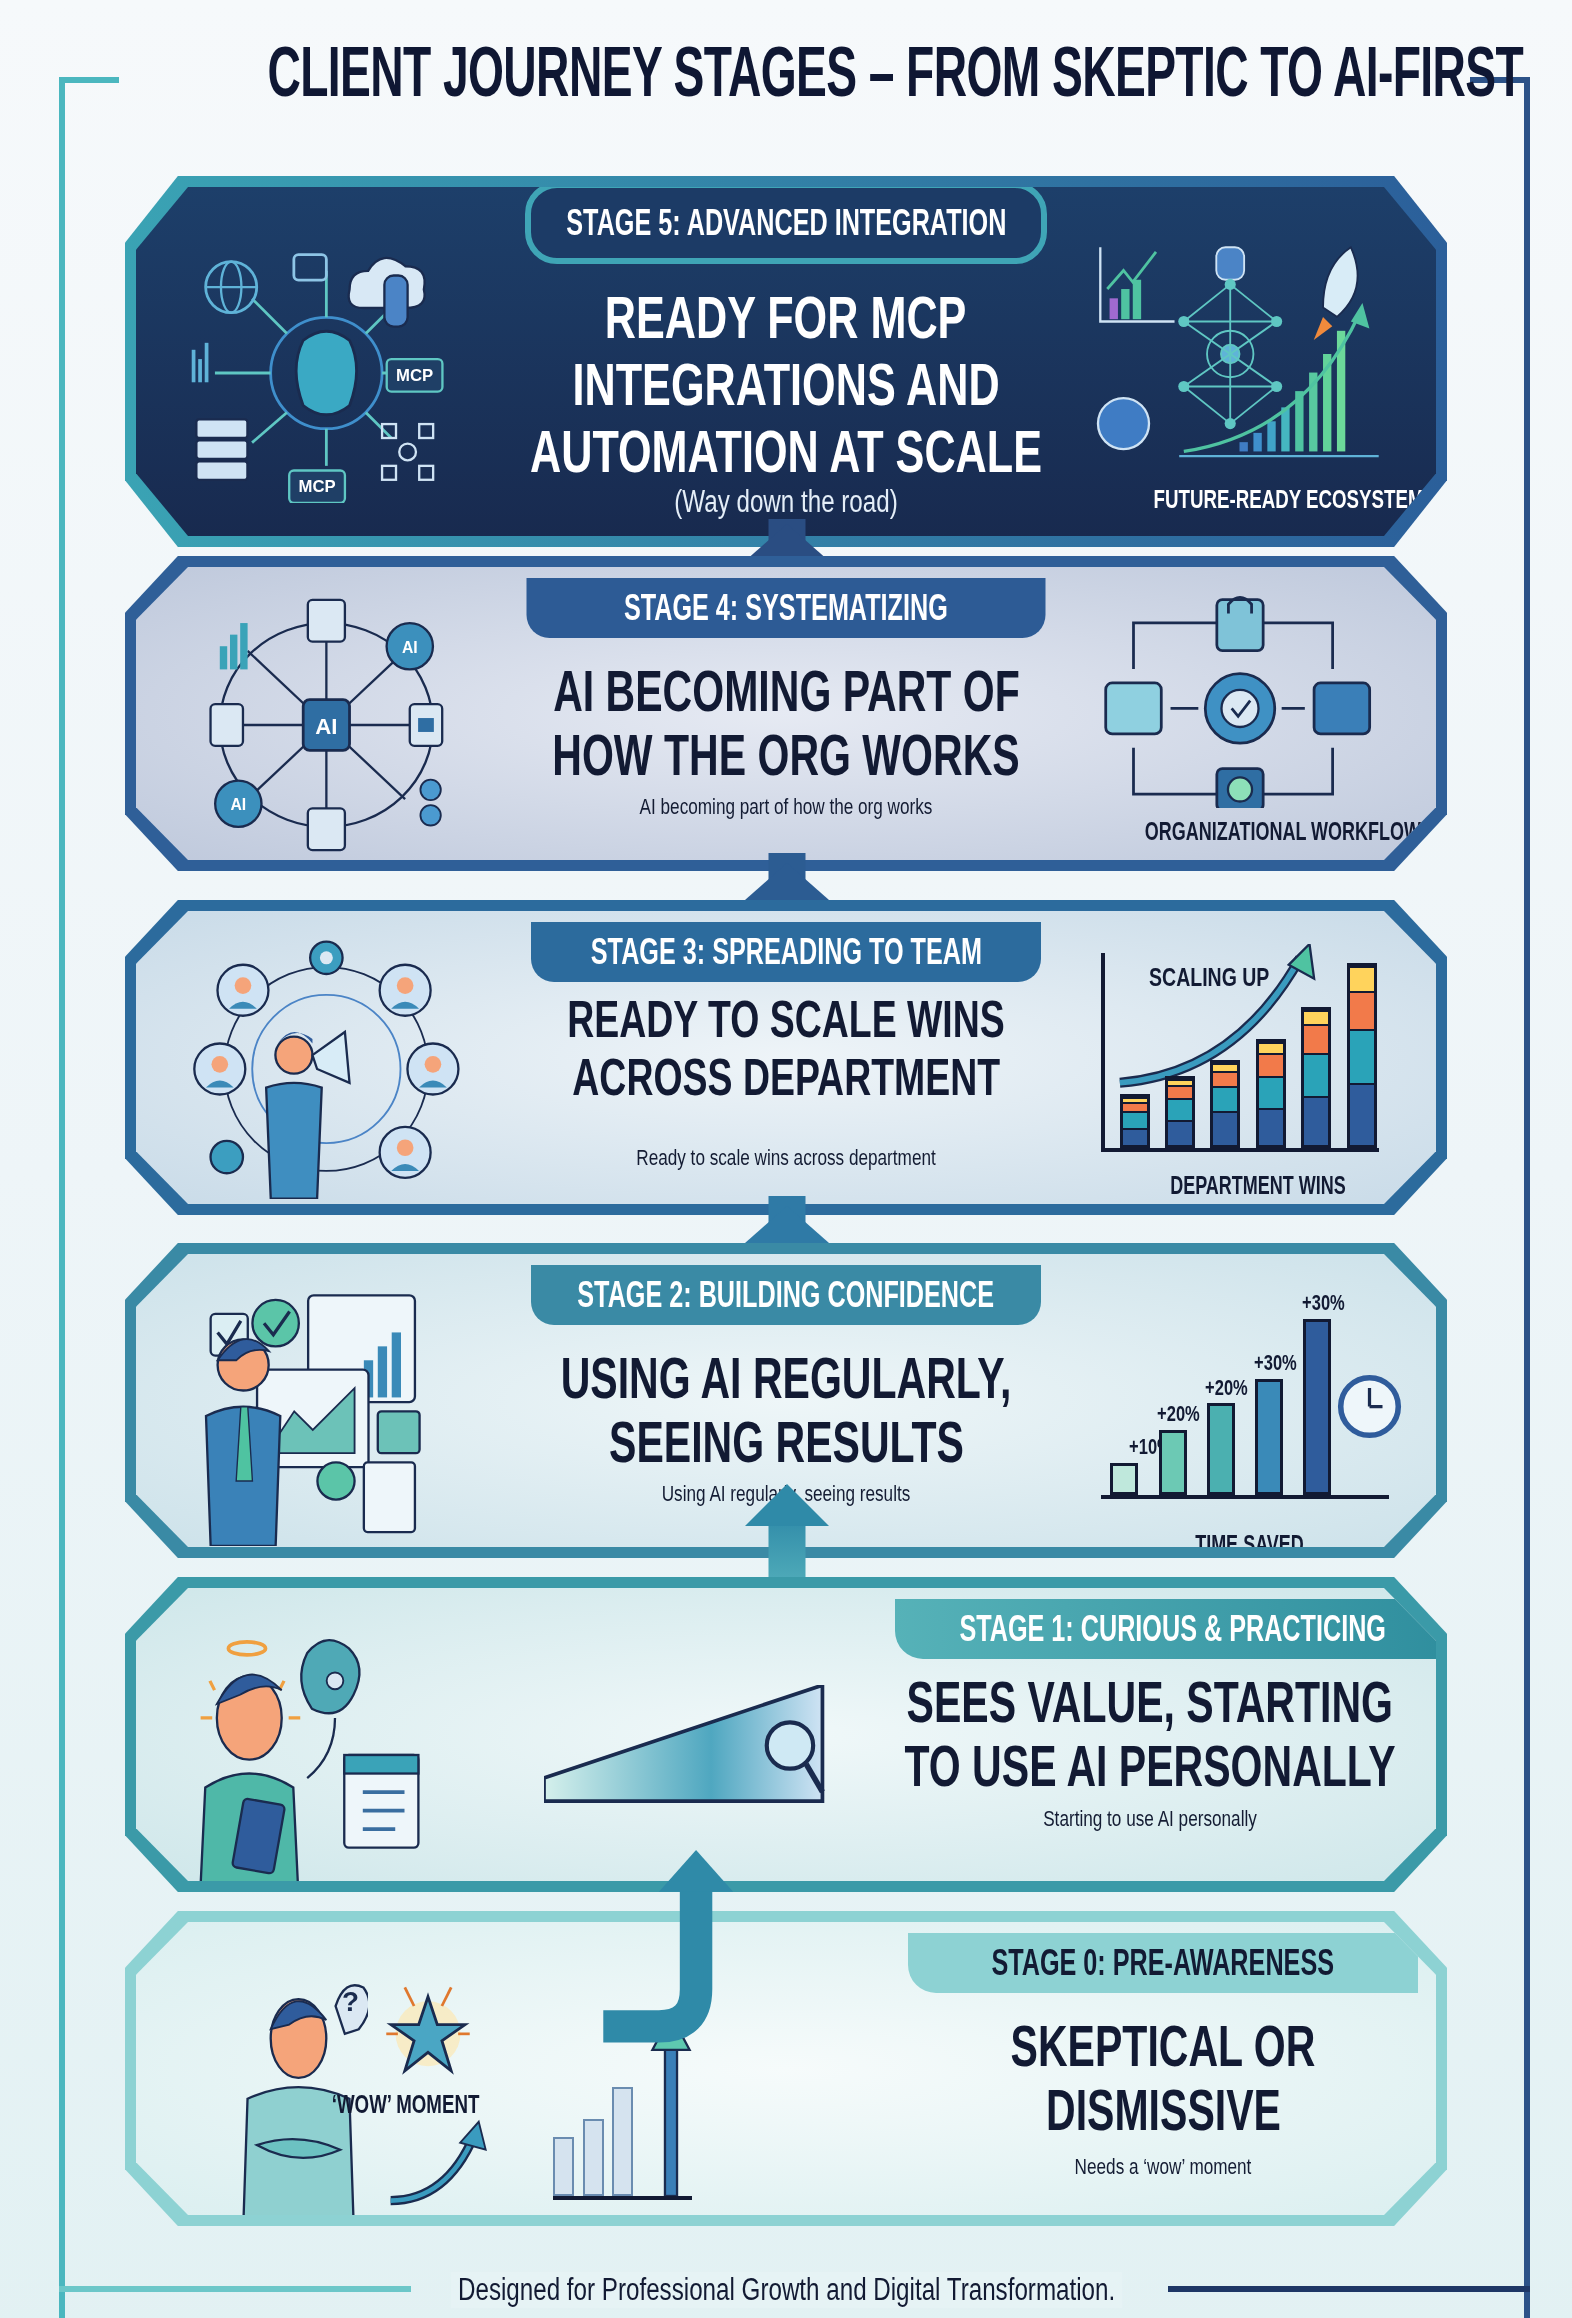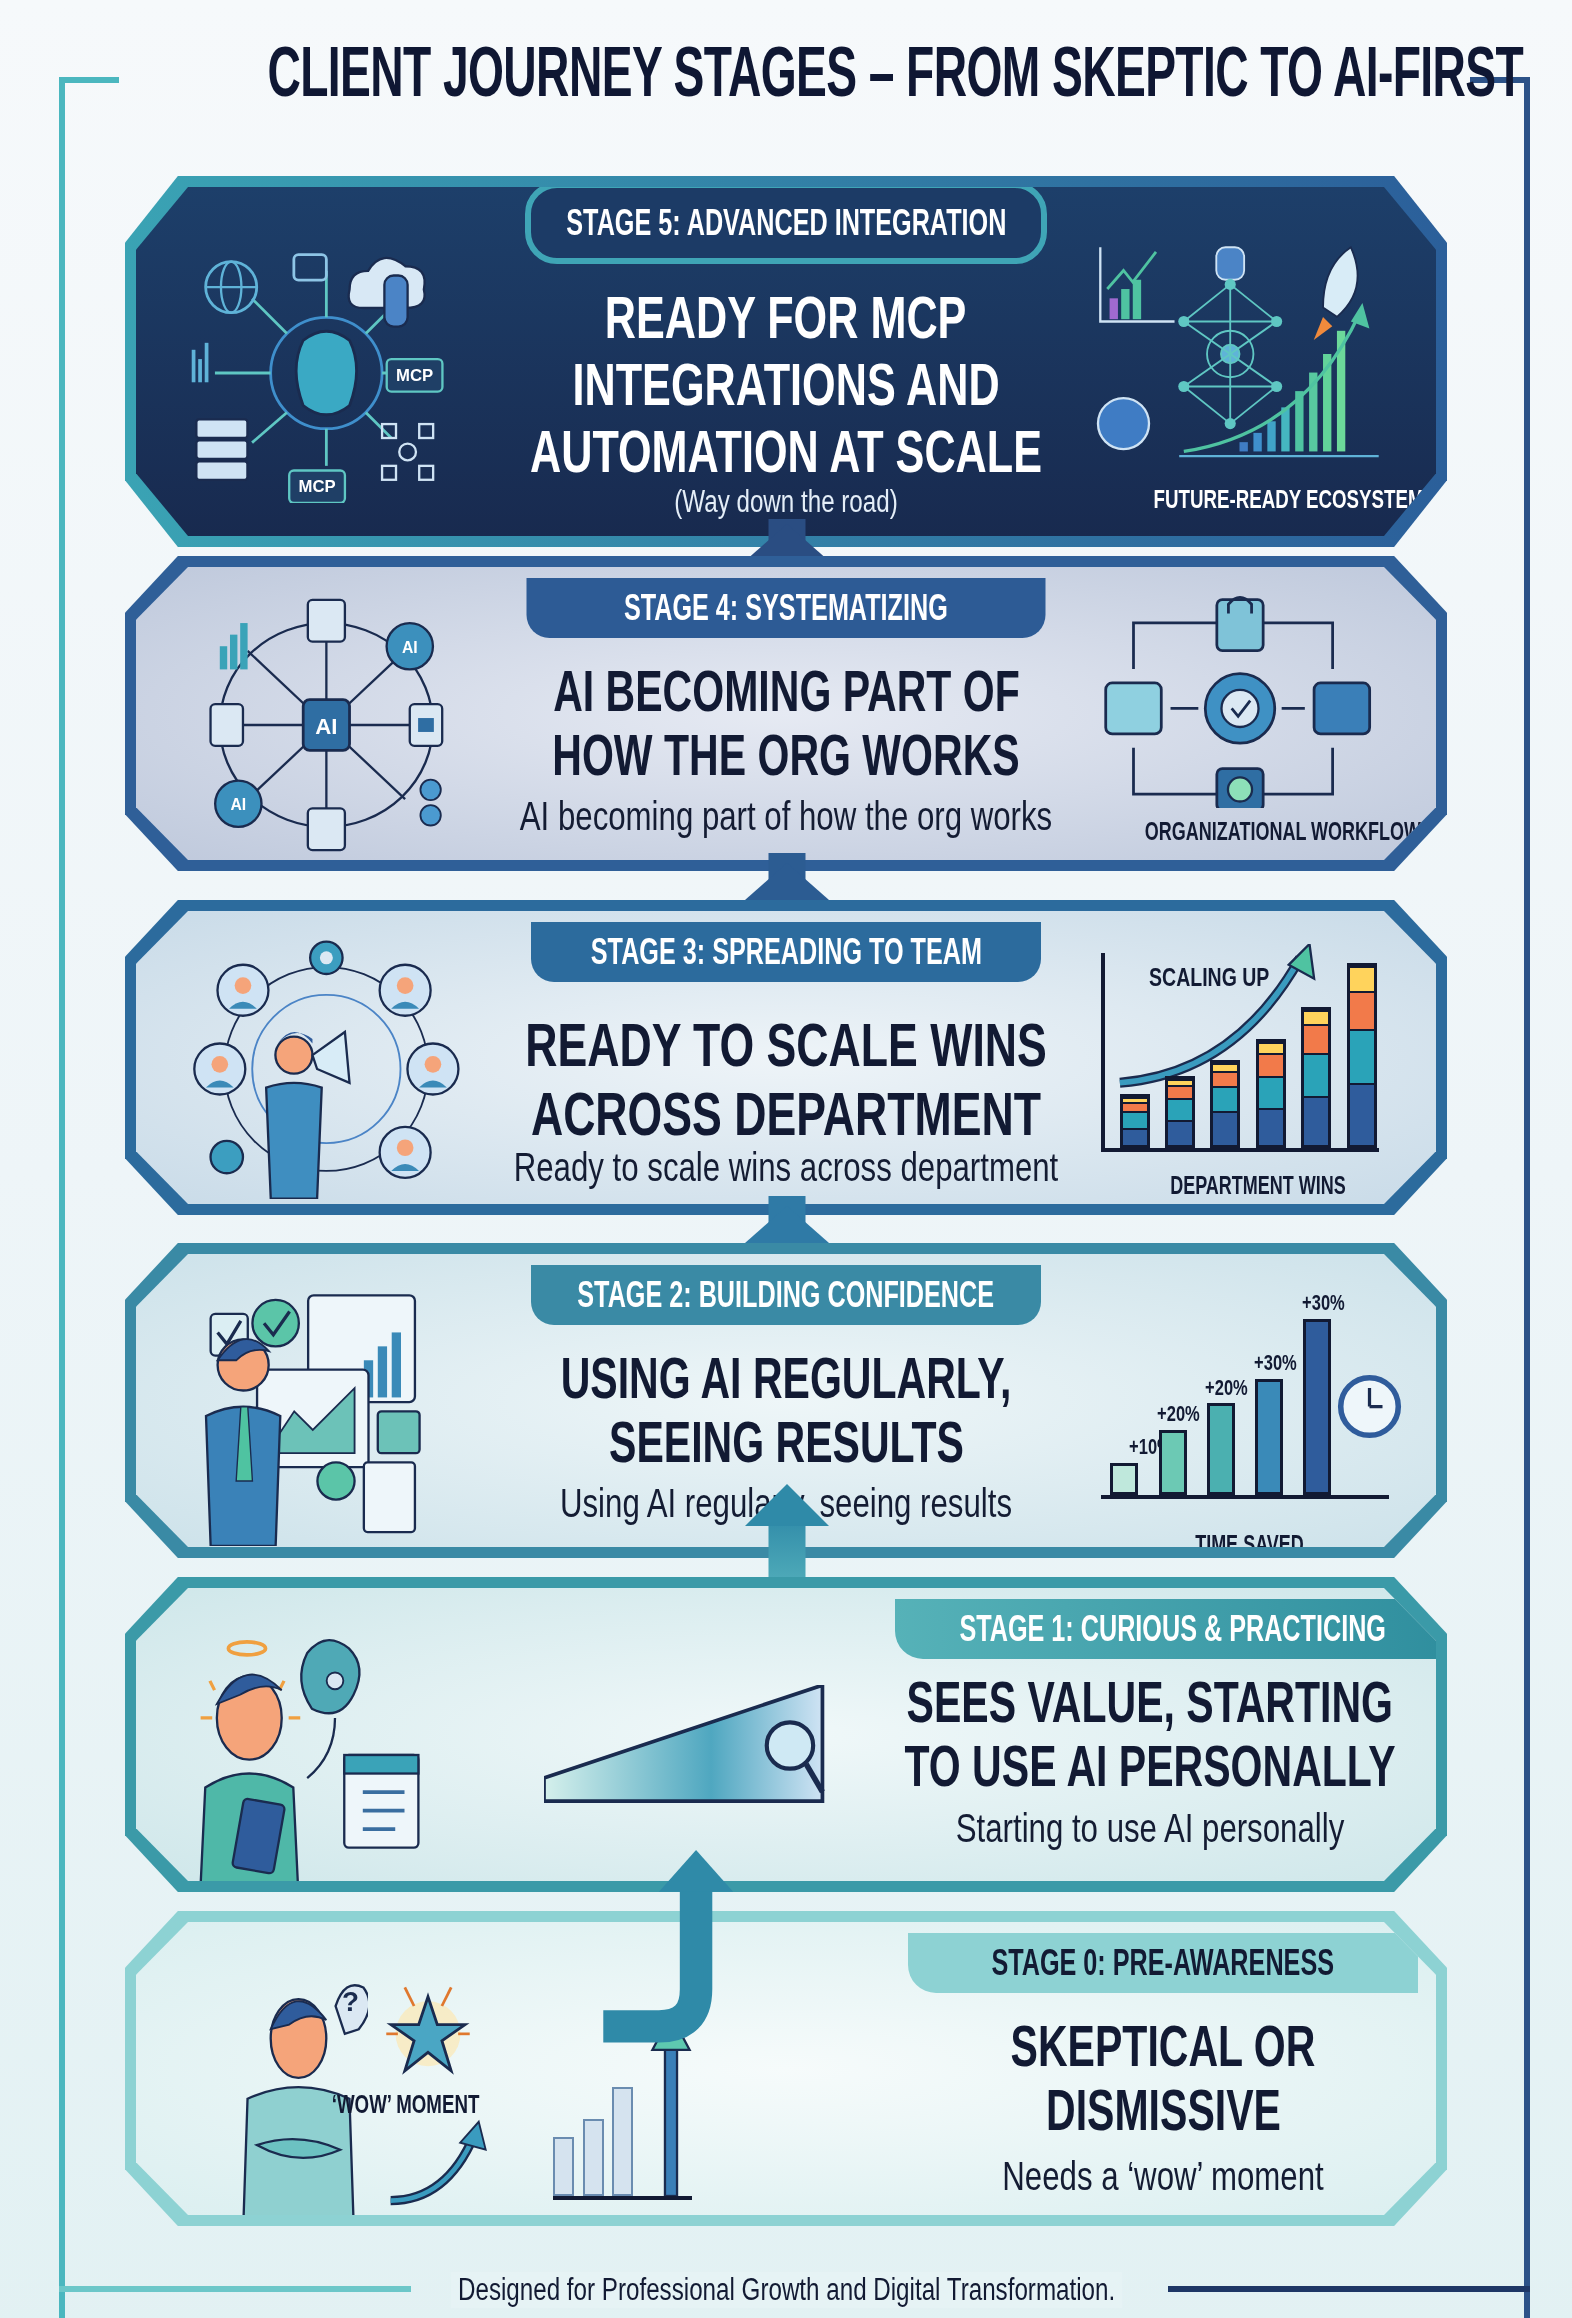--- a/index.html
+++ b/index.html
@@ -38,21 +38,21 @@
     color: #ffffff; font-weight: 700; font-size: 36px; white-space: nowrap;
   }
   .tab span { display: inline-block; transform: scaleX(0.7); }
   .headline {
     position: absolute; left: 50%; transform: translateX(-50%);
     text-align: center; font-weight: 700; line-height: 1.12; white-space: nowrap;
   }
   .headline span { display: inline-block; transform: scaleX(0.72); }
   .sub {
     position: absolute; left: 50%; transform: translateX(-50%);
-    text-align: center; white-space: nowrap; font-size: 40px;
+    text-align: center; white-space: nowrap; font-size: 22px;
   }
   .sub span { display: inline-block; transform: scaleX(0.78); }
   .caption {
     position: absolute; font-weight: 700; font-size: 27px; white-space: nowrap; text-align: center;
   }
   .caption span { display: inline-block; transform: scaleX(0.72); }
   .arrow-up {
     position: absolute; left: 50%; transform: translateX(-50%);
     width: 0; height: 0; border-left: 42px solid transparent; border-right: 42px solid transparent;
   }
@@ -71,21 +71,21 @@
   .s4 .stage-inner { background: radial-gradient(ellipse at center,#e6eaf3,#bfc9dc); }
   .s4 .tab { top: 11px; width: 519px; background: #2d5b95; }
   .s4 .headline { top: 93px; font-size: 57px; color: #121a33; }
   .s4 .sub { top: 227px; color: #141c33; }
   .s4 .caption { left: 955px; top: 250px; width: 297px; color: #121a33; font-size: 25px; }
 
   
   .s3 { top: 900px; height: 315px; background: #2c6b9d; }
   .s3 .stage-inner { background: radial-gradient(ellipse at center,#eef4f8,#c9dbe8); }
   .s3 .tab { top: 11px; width: 510px; background: #2c6b9d; }
-  .s3 .headline { top: 99px; font-size: 62px; color: #121a33; }
+  .s3 .headline { top: 79px; font-size: 52px; color: #121a33; }
   .s3 .sub { top: 234px; color: #141c33; }
   .s3 .caption { left: 992px; top: 260px; width: 260px; color: #121a33; font-size: 25px; }
 
   
   .s2 { top: 1243px; height: 315px; background: #3a8aa5; }
   .s2 .stage-inner { background: radial-gradient(ellipse at center,#eef6f8,#cde2ea); }
   .s2 .tab { top: 11px; width: 510px; background: #3a8aa5; }
   .s2 .headline { top: 93px; font-size: 57px; color: #121a33; }
   .s2 .sub { top: 227px; color: #141c33; }
   .s2 .caption { left: 997px; top: 276px; width: 232px; color: #121a33; font-size: 25px; }

